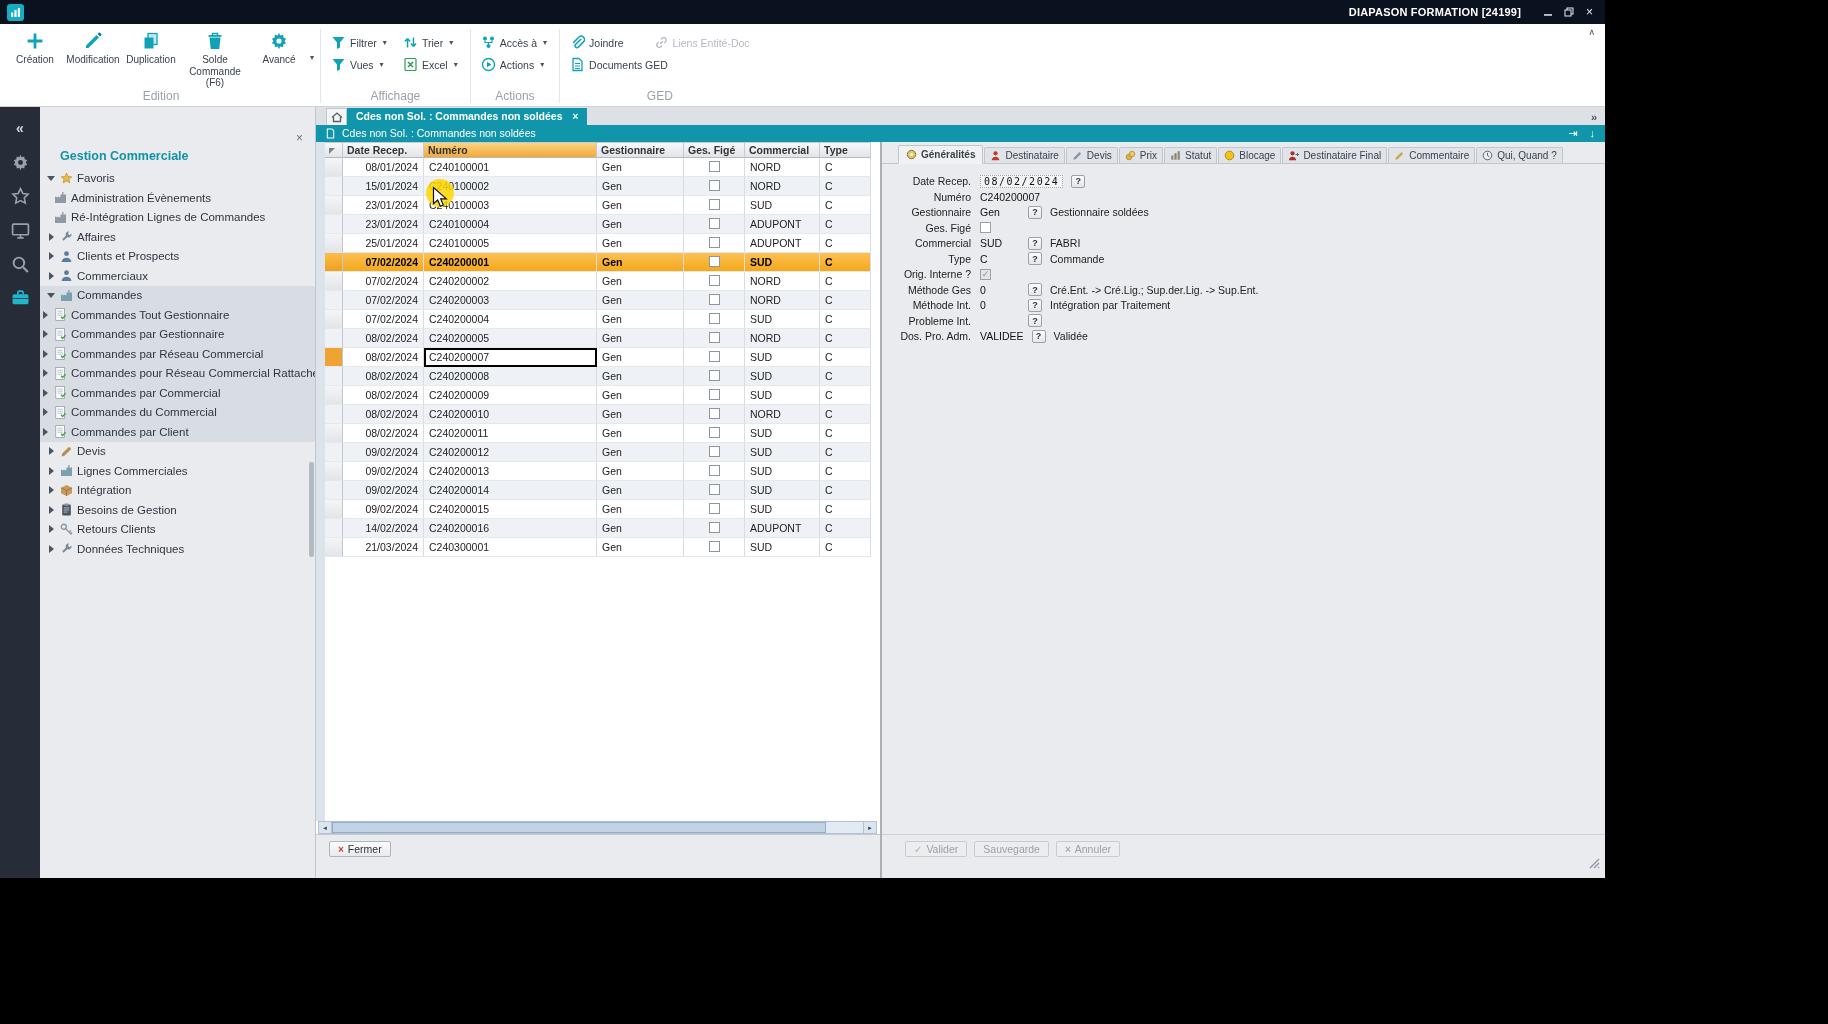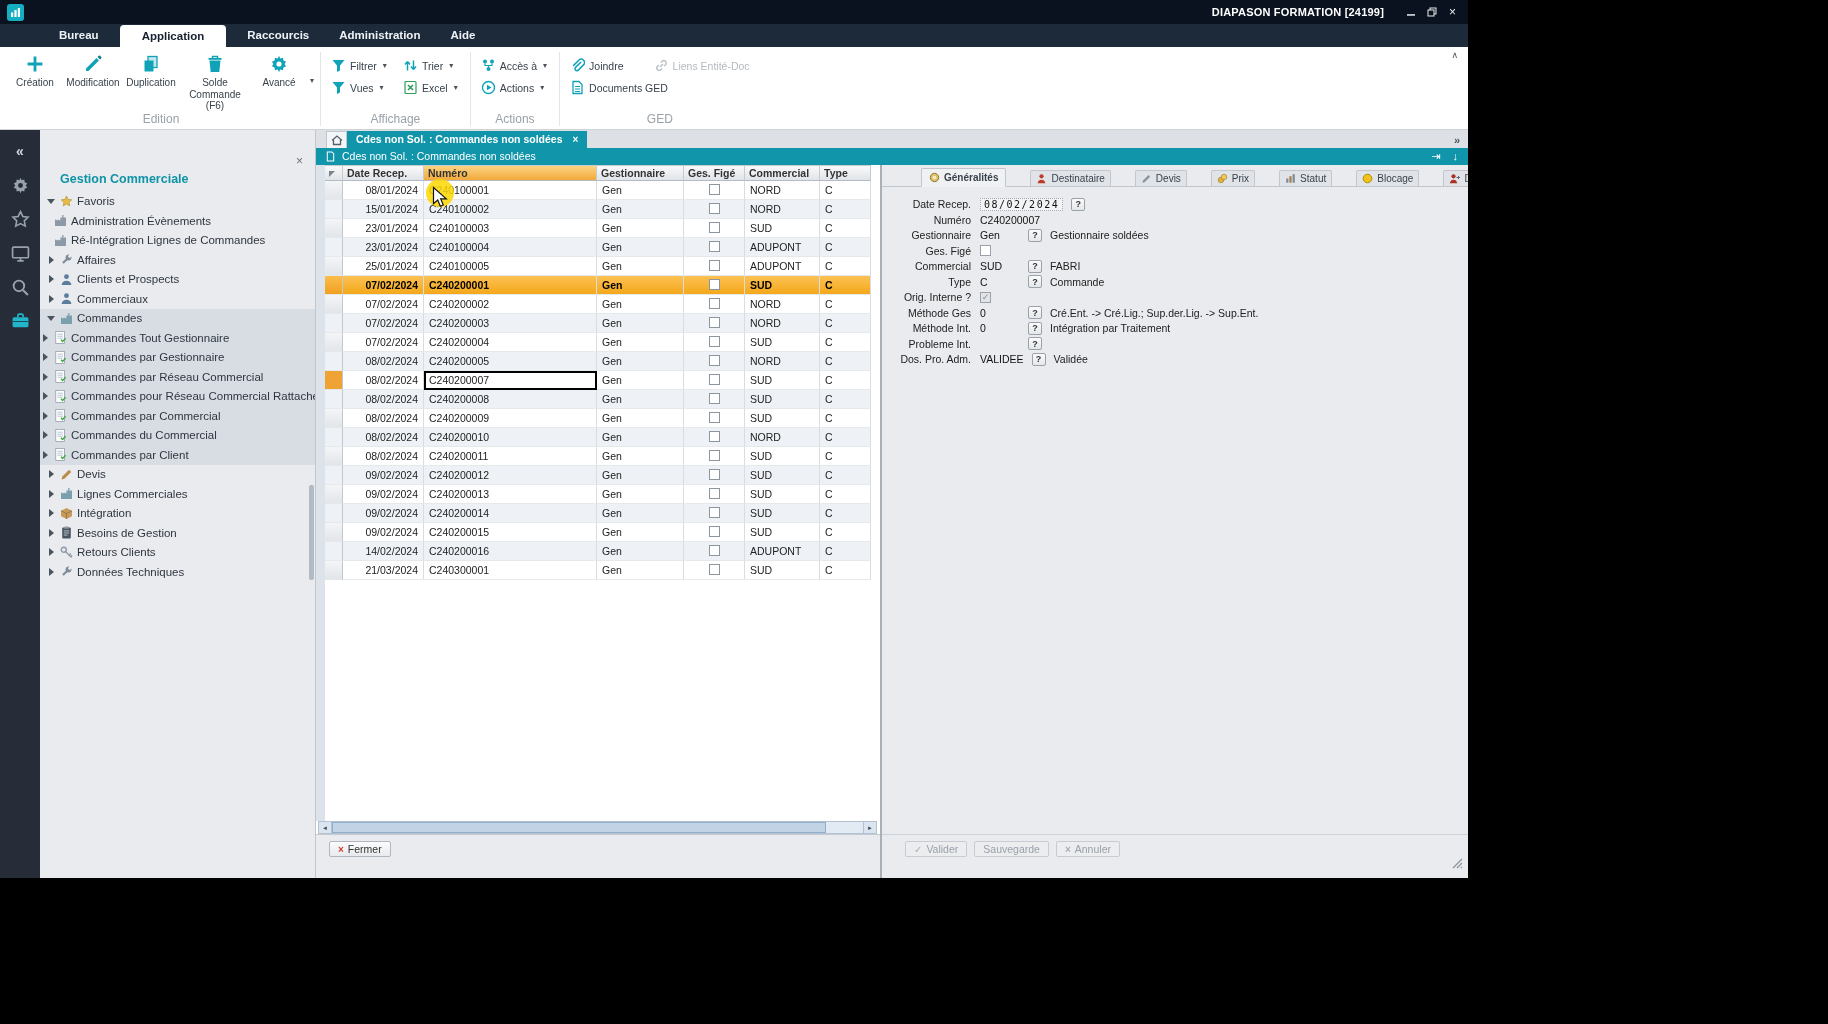--- a/index.html
+++ b/index.html
@@ -1,18 +1,18 @@
 <!DOCTYPE html>
 <html><head>
 <meta charset="utf-8">
 <style>
   * { margin:0; padding:0; box-sizing:border-box; }
   html,body { width:1828px; height:1024px; background:#000; font-family:"Liberation Sans","DejaVu Sans",sans-serif; overflow:hidden; }
   body { position:relative; }
-  .app-window { position:absolute; left:0; top:0; width:1468px; height:878px; background:#e9ebee; display:flex; flex-direction:column; overflow:hidden; }
+  .app-window { position:absolute; left:0; top:0; width:1605px; height:878px; background:#e9ebee; display:flex; flex-direction:column; overflow:hidden; }
 
   
   .titlebar { flex:0 0 24px; background:#0a111f; display:flex; align-items:center; padding:0 5px 0 7px; }
   .app-icon { width:17px; height:17px; border-radius:3px; background:#14aec2; display:flex; align-items:center; justify-content:center; }
   .tb-space { flex:1; }
   .win-title { color:#fff; font-size:11px; font-weight:bold; margin-right:16px; letter-spacing:.2px; white-space:nowrap; }
   .win-btn { width:21px; height:18px; display:flex; align-items:center; justify-content:center; color:#e8ecf0; font-size:12px; }
 
   
   .menubar { flex:0 0 23px; background:#1c2a3a; display:flex; align-items:stretch; padding-left:44px; }
@@ -107,21 +107,21 @@
 
   
   .btn { display:inline-flex; align-items:center; gap:4px; height:16px; padding:0 8px; font-size:10.5px; color:#333; background:linear-gradient(#fbfcfd,#e7eaed); border:1px solid #b0b6bd; border-radius:2px; white-space:nowrap; }
   .btn .x-red { color:#cf3b2f; font-weight:bold; font-size:10px; }
   .btn.disabled { color:#9aa1a9; background:#ebedef; border-color:#c8ccd1; }
   .btn .ic-gray { color:#a7aeb6; font-size:10px; font-weight:bold; }
 
   
   .detail { flex:1; background:#e9ebee; display:flex; flex-direction:column; min-width:0; position:relative; }
   .detail-tabs { flex:0 0 20px; display:flex; align-items:flex-end; padding:3px 0 0 16px; border-bottom:1px solid #c2c7cd; }
-  .dtab { display:flex; align-items:center; gap:4px; font-size:10px; color:#39424c; background:#e0e3e8; border:1px solid #c2c7cd; border-bottom:none; padding:2px 5px; border-radius:2px 2px 0 0; margin-right:1px; white-space:nowrap;margin-left:23px; }
+  .dtab { display:flex; align-items:center; gap:4px; font-size:10px; color:#39424c; background:#e0e3e8; border:1px solid #c2c7cd; border-bottom:none; padding:2px 5px; border-radius:2px 2px 0 0; margin-right:1px; white-space:nowrap; }
   .dtab.active { background:#eff1f3; font-weight:bold; padding:3px 7px; margin-bottom:-1px; border-bottom:1px solid #eff1f3; }
   .dticon, .dticon svg { width:11px; height:11px; display:block; }
   .detail-form { padding:10px 8px 0 14px; }
   .frow { display:flex; align-items:center; min-height:15.5px; }
   .flabel { flex:0 0 84px; text-align:right; font-size:10.5px; color:#222; padding-right:9px; white-space:nowrap; }
   .fvalue { font-size:10.5px; color:#111; min-width:40px; white-space:nowrap; }
   .fvalue.date { font-family:"DejaVu Sans Mono","Liberation Mono",monospace; letter-spacing:1.5px; background:#f3f4f6; border:1px dotted #a3aab2; padding:0 3px; font-size:10px; }
   .fhelp { width:14px; height:13px; flex:0 0 14px; background:linear-gradient(#fafbfc,#e4e7ea); border:1px solid #9aa1a9; border-radius:2px; font-size:9px; font-weight:bold; color:#333; display:flex; align-items:center; justify-content:center; margin:0 8px 0 8px; }
   .fdesc { font-size:10.5px; color:#222; white-space:nowrap; }
   .fcb { width:11px; height:11px; border:1px solid #9aa1a9; background:#fff; font-size:9px; line-height:9px; text-align:center; color:#858d96; }
@@ -155,27 +155,20 @@
     </span>
     <span class="win-btn">
       <svg width="10" height="10" viewBox="0 0 10 10">
           <rect x="3" y="1" width="6" height="6" fill="none" stroke="#e8ecf0"></rect>
           <rect x="1" y="3" width="6" height="6" fill="#0a111f" stroke="#e8ecf0"></rect>
         </svg>
     </span>
     <span class="win-btn">×</span>
   </div>
 
-  <div class="menubar" id="menubar">
-      <div class="menu-item">Bureau</div>
-      <div class="menu-item active">Application</div>
-      <div class="menu-item">Raccourcis</div>
-      <div class="menu-item">Administration</div>
-      <div class="menu-item">Aide</div>
-    </div>
 
   <div class="ribbon">
     <div class="rgroup">
       <div class="rgroup-main">
         <div class="rb-large">
           <span class="ri20">
               <svg viewBox="0 0 20 20">
                 <path d="M8.6 2.6h2.8v6h6v2.8h-6v6H8.6v-6h-6V8.6h6z" fill="#10a3b8"></path>
               </svg>
             </span>

